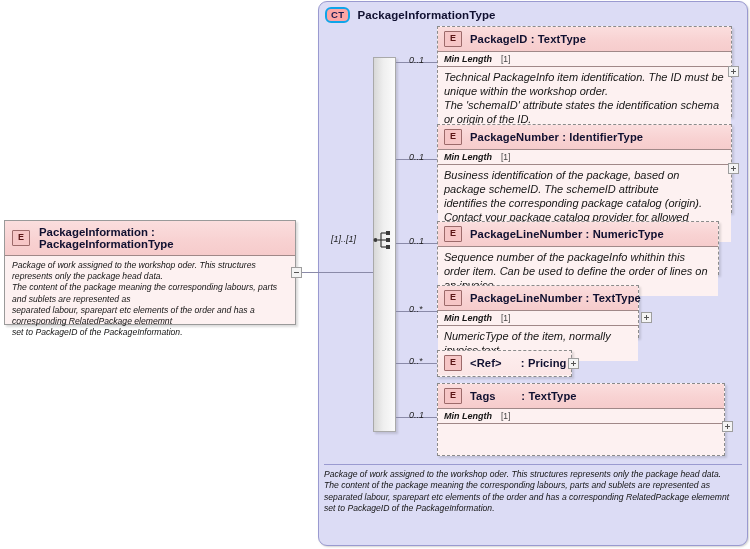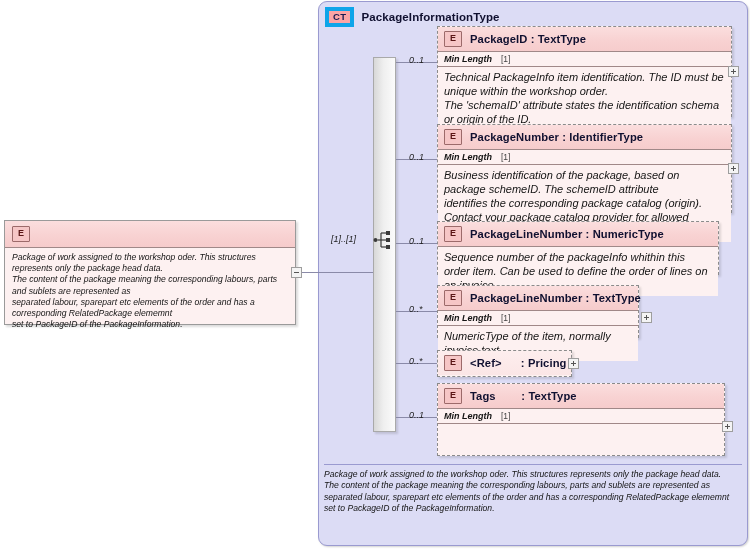--- a/index.html
+++ b/index.html
@@ -35,22 +35,22 @@
   .ct-header {
     position: absolute;
     left: 6px;
     top: 5px;
     display: flex;
     align-items: center;
     gap: 7px;
   }
   .ct-badge {
     display: inline-block;
-    border: 4px solid #0ea5e9;
-    border-radius: 0;
+    border: 2px solid #0ea5e9;
+    border-radius: 6px;
     background: #fca5a5;
     color: #1a1a50;
     font-size: 9.5px;
     font-weight: bold;
     letter-spacing: 0.4px;
     padding: 1px 4px 1.5px 4px;
     line-height: 1;
   }
   .ct-title {
     font-size: 11.5px;
@@ -252,20 +252,21 @@
   <div class="ct-container">
     <div class="ct-header">
       <span class="ct-badge">CT</span>
       <span class="ct-title">PackageInformationType</span>
     </div>
   </div>
 
   <div class="root-box">
     <div class="root-head">
       <span class="e-badge">E</span>
+      <span class="root-name">PackageInformation : PackageInformationType</span>
     </div>
     <div class="root-doc">Package of work assigned to the workshop oder. This structures represents only the package head data.
 The content of the package meaning the corresponding labours, parts and sublets are represented as
 separated labour, sparepart etc elements of the order and has a corresponding RelatedPackage elememnt
 set to PackageID of the PackageInformation.</div>
   </div>
 
   <div class="toggle" style="left:291px; top:267px;"></div>
 
   <div class="line line-h" style="left:302px; top:272px; width:16px;"></div>

